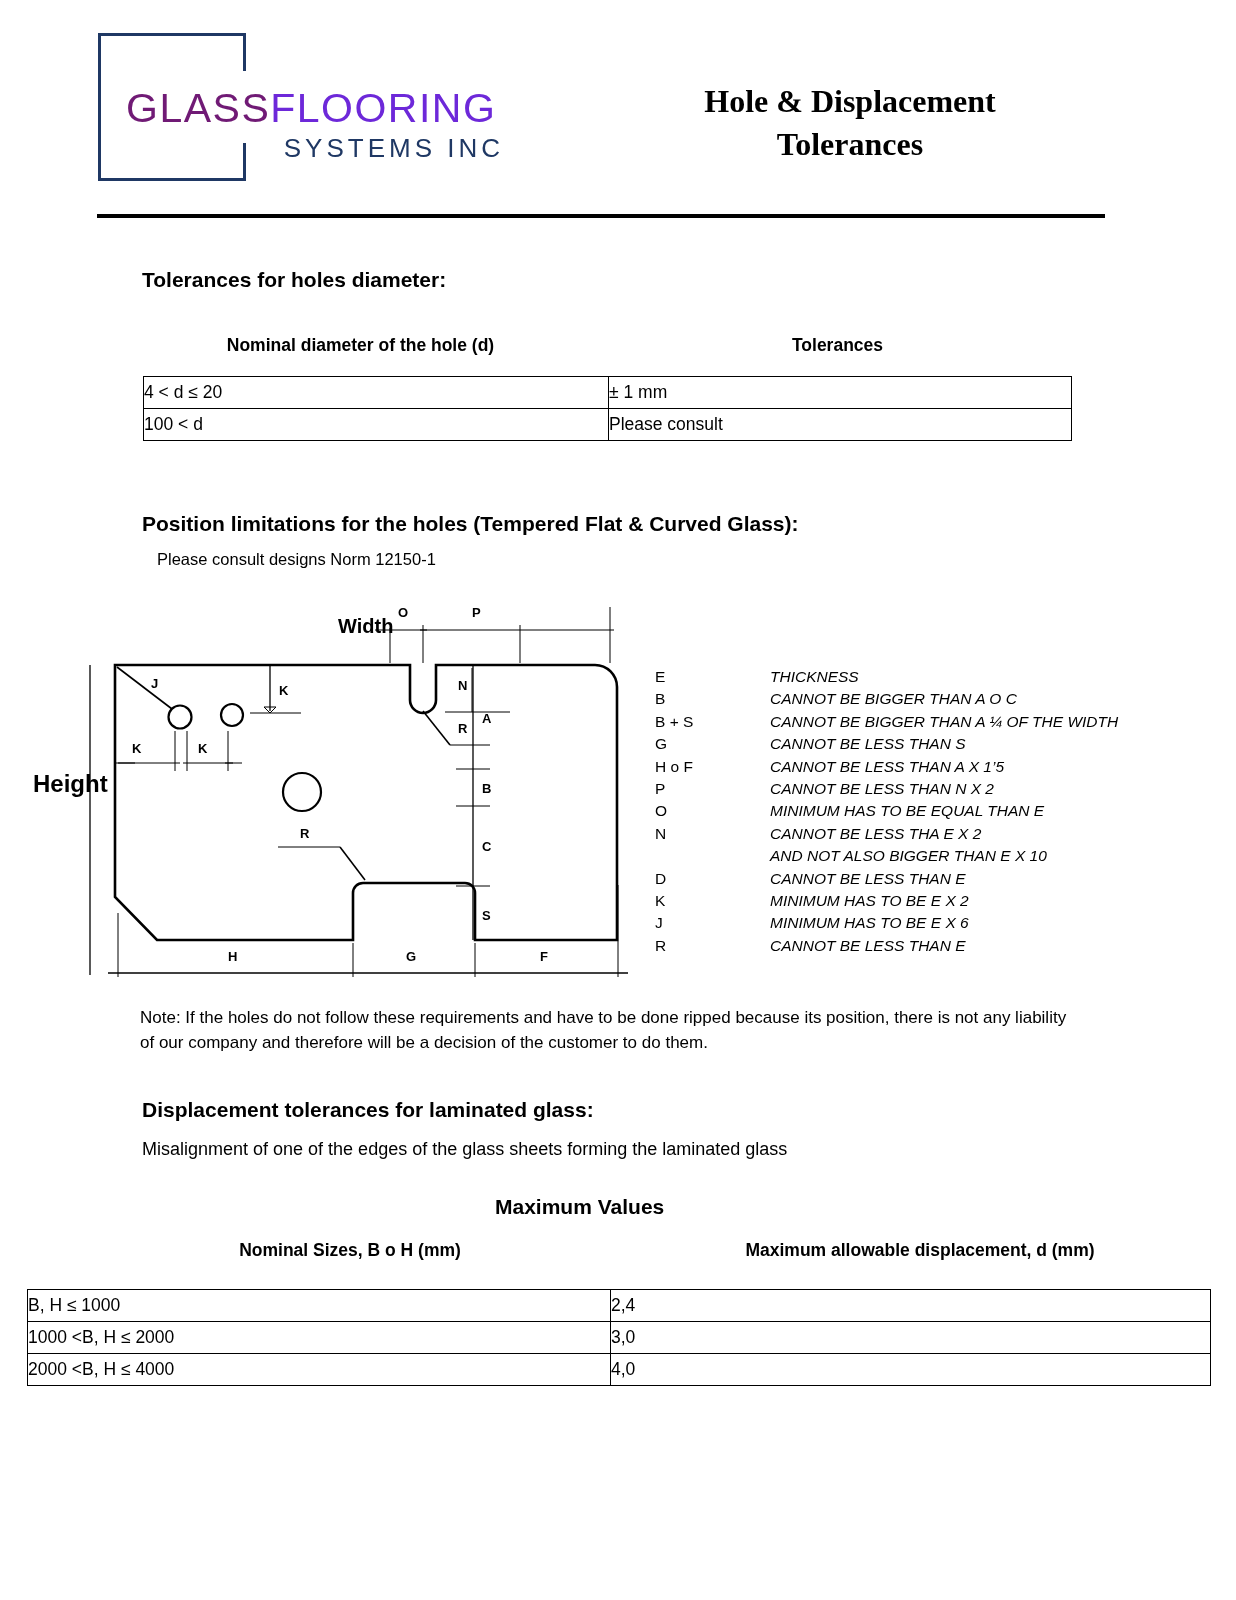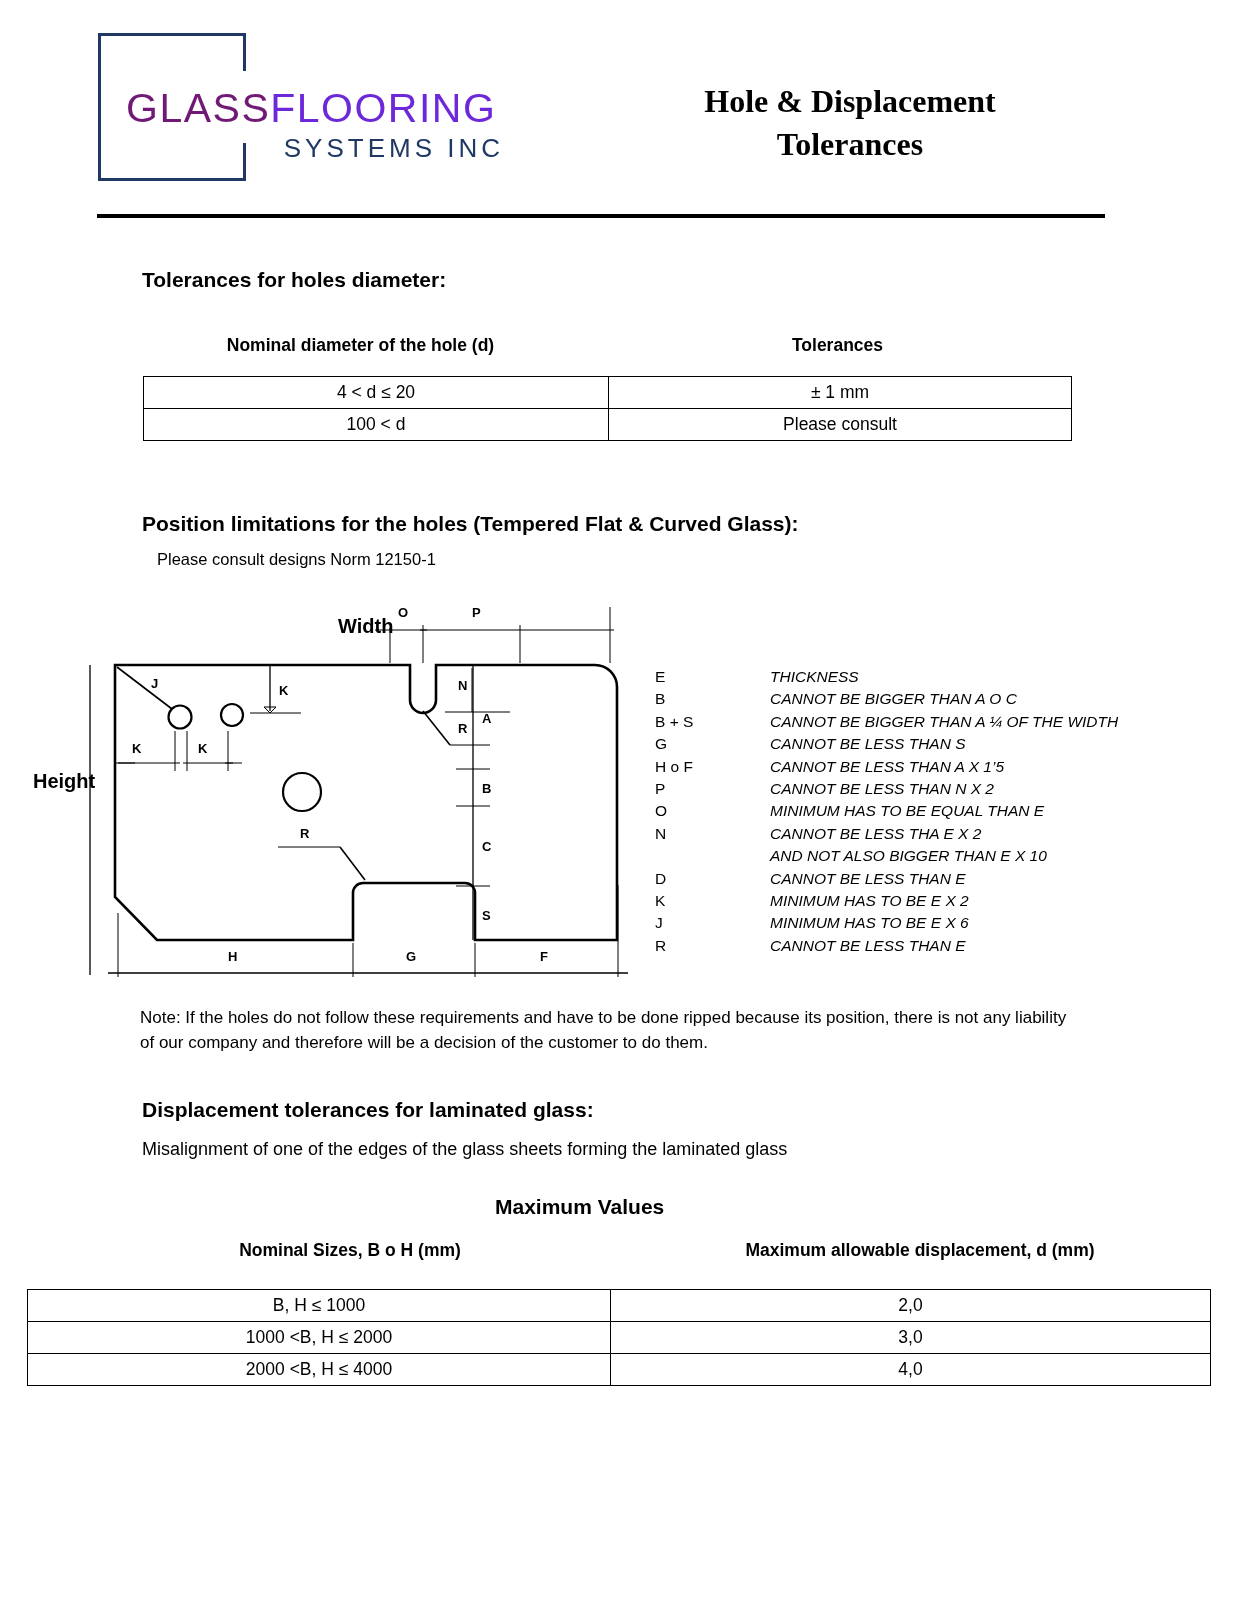--- a/index.html
+++ b/index.html
@@ -107,21 +107,20 @@
     text-align: center;
     white-space: nowrap;
   }
   table.data-table {
     position: absolute;
     border-collapse: collapse;
     table-layout: fixed;
   }
   table.data-table td {
     border: 1px solid #000000;
-    text-align: center;
     font-size: 17.5px;
     padding: 0;
     height: 31px;
     vertical-align: middle;
   }
 
   
   #legend {
     position: absolute;
     left: 655px; top: 668px;
@@ -162,21 +161,21 @@
   #width-label {
     position: absolute;
     left: 318px; top: 30px;
     font-weight: bold;
     font-size: 20px;
   }
   #height-label {
     position: absolute;
     left: 13px; top: 185px;
     font-weight: bold;
-    font-size: 20px;
+    font-size: 24px;
   }
 </style>
 </head>
 <body>
 
 <div id="header">
 
   <div id="logo-block">
     <div id="logo-bracket"></div>
     <div id="logo-bracket-mask"></div>
@@ -391,21 +390,21 @@
 <div class="col-label" style="left:705px; top:1240px; width:430px;">Maximum allowable displacement, d (mm)</div>
 
 <table class="data-table" style="left:27px; top:1289px; width:1183px;">
   <colgroup>
       <col style="width:583px">
       <col style="width:600px">
     </colgroup>
   <tbody>
     <tr>
       <td>B, H ≤ 1000</td>
-      <td>2,0</td>
+      <td>2,4</td>
     </tr>
     <tr>
       <td>1000 &lt;B, H ≤ 2000</td>
       <td>3,0</td>
     </tr>
     <tr>
       <td>2000 &lt;B, H ≤ 4000</td>
       <td>4,0</td>
     </tr>
   </tbody>

